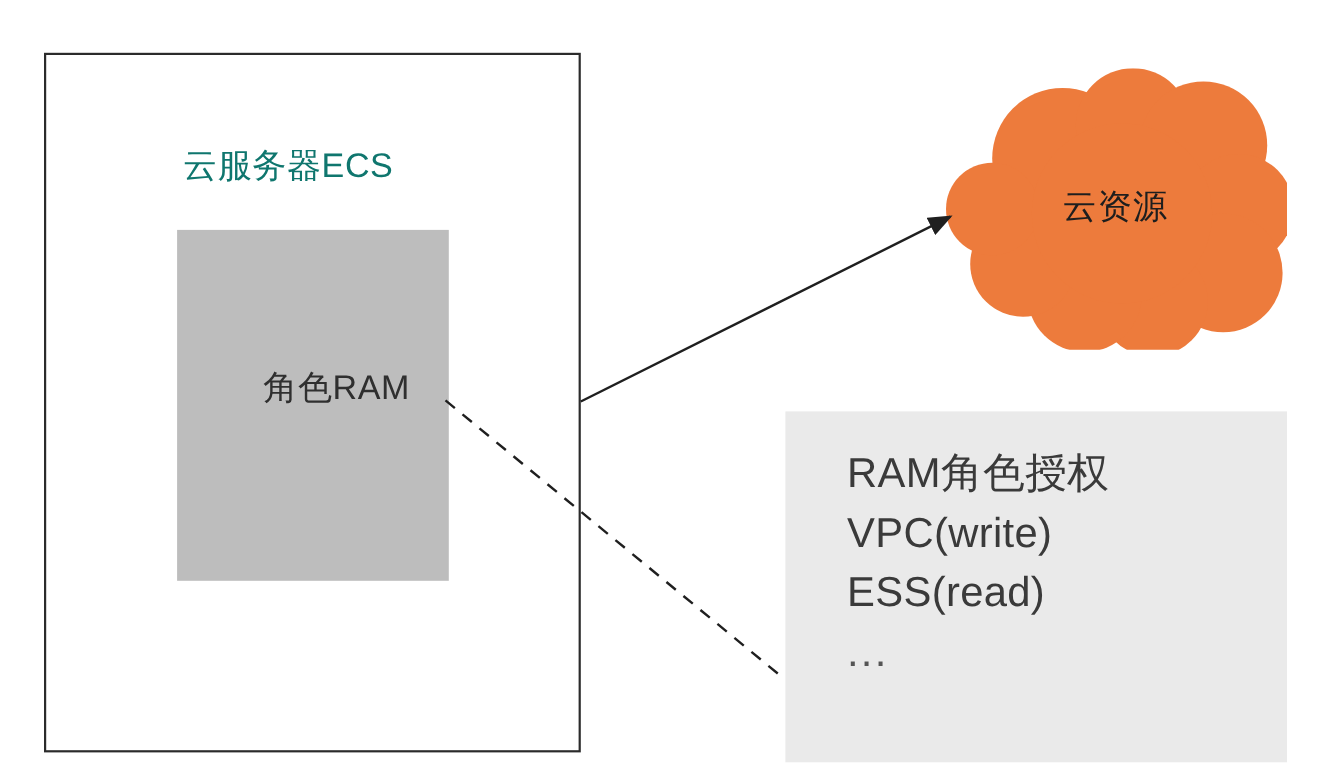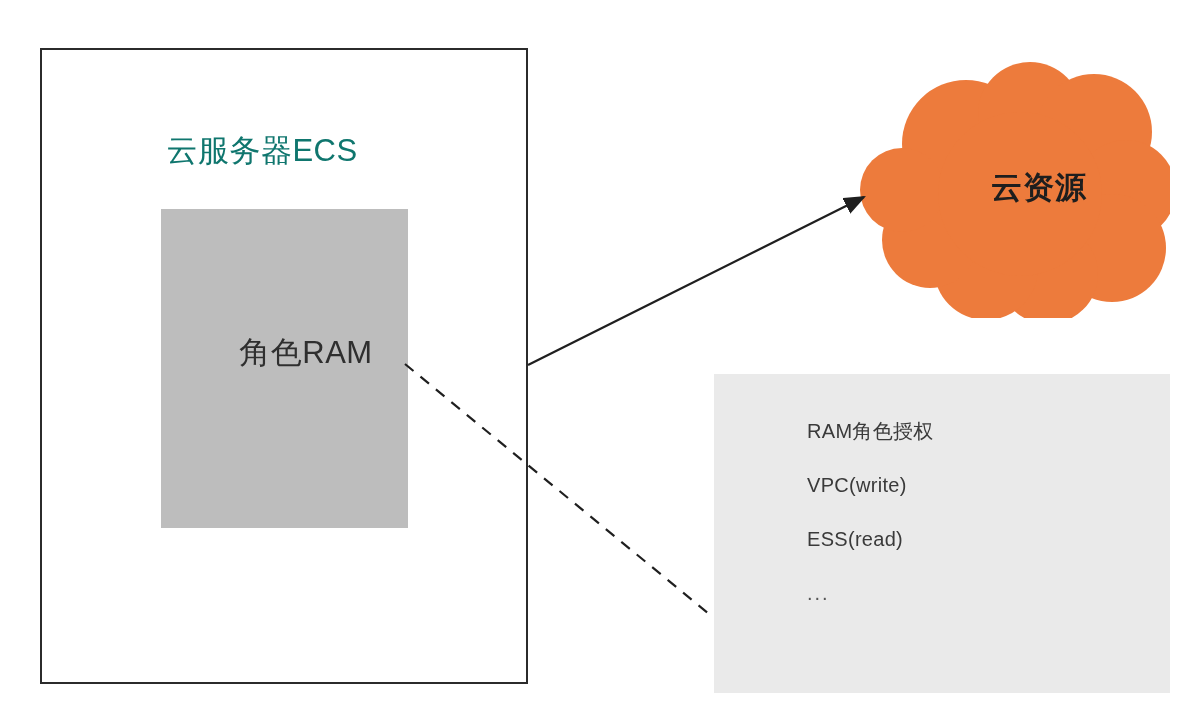--- a/index.html
+++ b/index.html
@@ -72,31 +72,30 @@
     width: 312px;
     height: 256px;
   }
   .cloud-wrap svg {
     display: block;
     width: 312px;
     height: 256px;
   }
   .cloud-label {
     position: absolute;
-    left: 883px;
+    left: 858px;
     top: 168px;
     width: 312px;
     text-align: center;
     font-size: 31px;
     line-height: 40px;
     color: #1e1e1e;
     letter-spacing: 1px;
     white-space: nowrap;
     pointer-events: none;
-    font-weight: bold;
   }
 
   
   .connectors {
     position: absolute;
     left: 0;
     top: 0;
     width: 1199px;
     height: 705px;
     pointer-events: none;
@@ -111,26 +110,25 @@
     height: 319px;
     background: #eaeaea;
   }
   .perm-list {
     position: absolute;
     left: 770px;
     top: 404px;
     width: 390px;
   }
   .perm-line {
-    font-size: 20px;
+    font-size: 38px;
     line-height: 54px;
     color: #3a3a3a;
     letter-spacing: 0.3px;
     white-space: nowrap;
-    margin-left: 37px;
   }
   .perm-line.ellipsis {
     letter-spacing: 2px;
     color: #555555;
   }
 </style>
 </head>
 <body>
 
 <div id="canvas">

